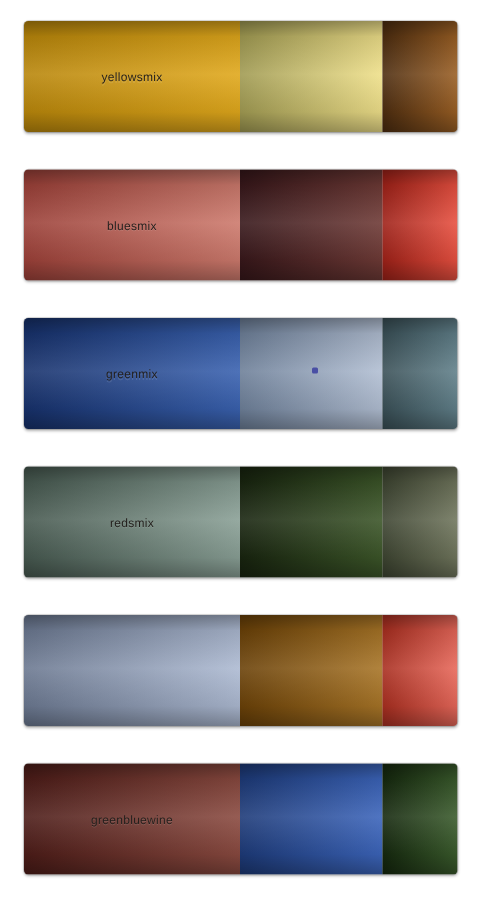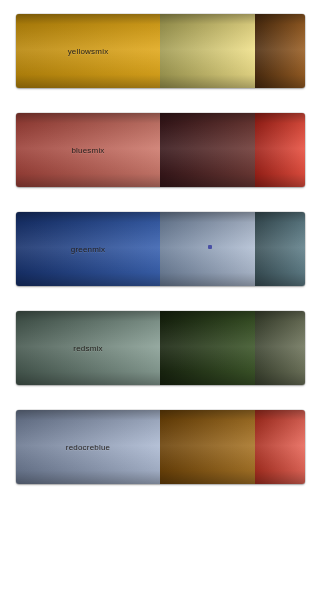--- a/index.html
+++ b/index.html
@@ -116,15 +116,20 @@
     <div class="swatch-bar">
       <div class="seg seg-main" style="background: linear-gradient(to right, rgb(70, 88, 79) 0%, rgb(138, 160, 150) 100%);"></div>
       <div class="seg seg-mid" style="background: linear-gradient(to right, rgb(24, 36, 15) 0%, rgb(60, 86, 41) 100%);"></div>
       <div class="seg seg-end" style="background: linear-gradient(to right, rgb(61, 68, 49) 0%, rgb(112, 118, 93) 100%);"></div>
       <div class="bar-label">redsmix</div>
     </div>
     <div class="swatch-bar">
       <div class="seg seg-main" style="background: linear-gradient(to right, rgb(107, 120, 144) 0%, rgb(173, 186, 210) 100%);"></div>
       <div class="seg seg-mid" style="background: linear-gradient(to right, rgb(106, 65, 8) 0%, rgb(168, 117, 39) 100%);"></div>
       <div class="seg seg-end" style="background: linear-gradient(to right, rgb(168, 46, 32) 0%, rgb(232, 104, 90) 100%);"></div>
-      <div class="bar-label">redocreblue</div>
+    </div>
+    <div class="swatch-bar">
+      <div class="seg seg-main" style="background: linear-gradient(to right, rgb(76, 28, 24) 0%, rgb(138, 74, 64) 100%);"></div>
+      <div class="seg seg-mid" style="background: linear-gradient(to right, rgb(29, 58, 120) 0%, rgb(60, 101, 187) 100%);"></div>
+      <div class="seg seg-end" style="background: linear-gradient(to right, rgb(21, 40, 14) 0%, rgb(58, 91, 44) 100%);"></div>
+      <div class="bar-label">greenbluewine</div>
     </div>
   </div>
 
 </body></html>

